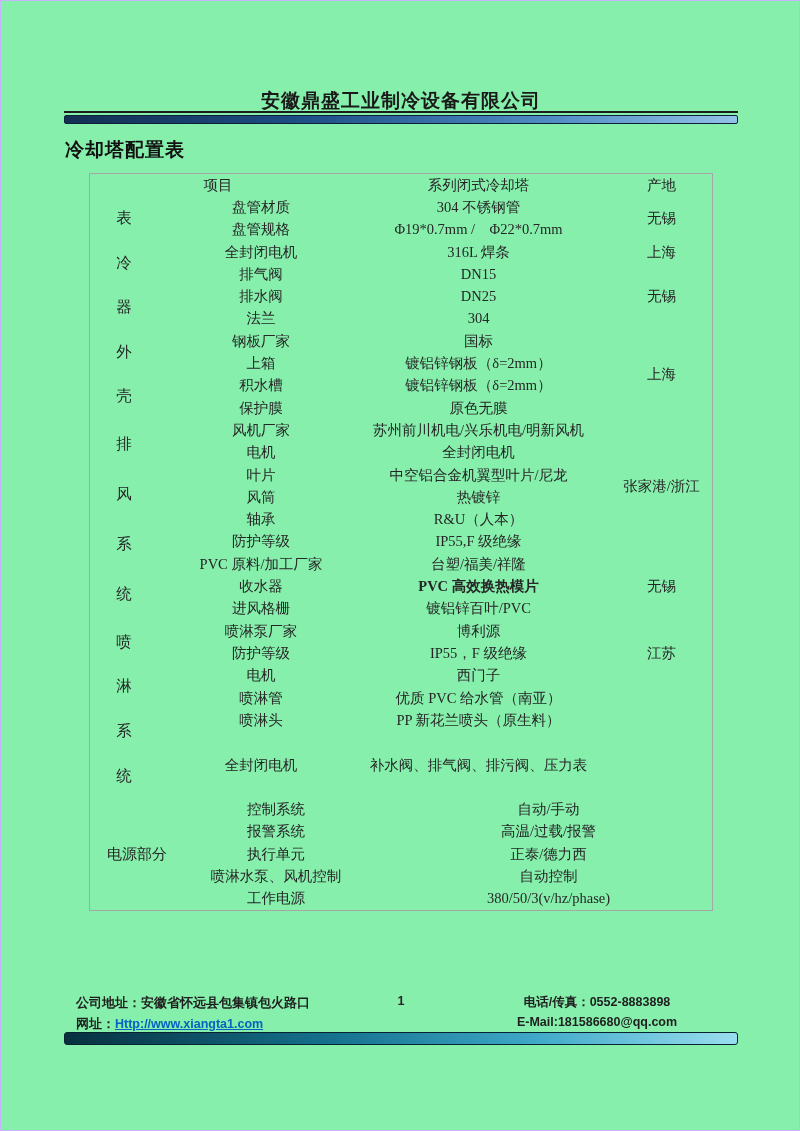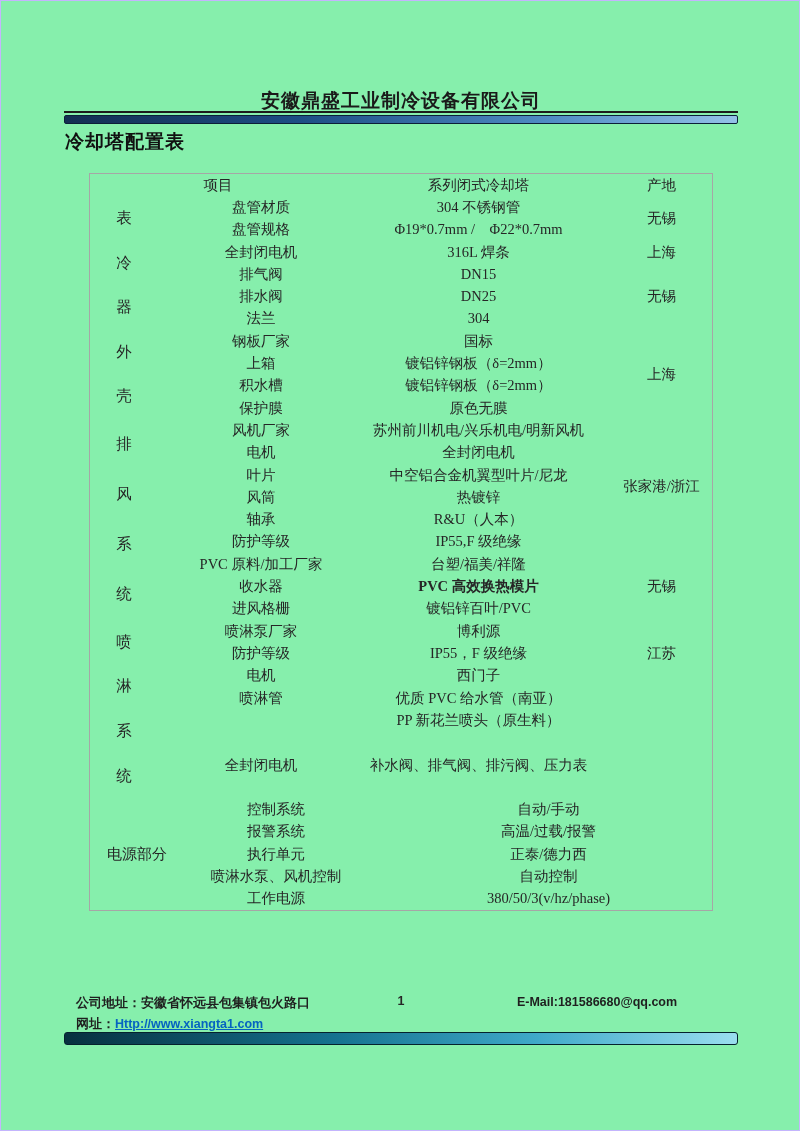--- a/index.html
+++ b/index.html
@@ -13,21 +13,21 @@
     position:absolute; top:87px; left:63px; width:674px;
     text-align:center; font-size:19px; font-weight:bold; letter-spacing:1px; color:#1a1a1a;
   }
   .header-rule { position:absolute; top:110px; left:63px; width:674px; height:2px; background:#1c1c1c; }
   .header-bar {
     position:absolute; top:114px; left:63px; width:674px; height:9px;
     border:1px solid #0c1f38; border-radius:2px;
     background:linear-gradient(to right,#132f52 0%,#1d4e85 35%,#4f8cc4 72%,#94c2e8 100%);
   }
   .doc-title {
-    position:absolute; top:128px; left:64px;
+    position:absolute; top:136px; left:64px;
     font-size:19px; font-weight:bold; color:#111111; letter-spacing:1px;
   }
   .config-table {
     position:absolute; top:172px; left:88px; width:624px; height:738px;
     border:1px solid #a6a6a6;
     display:grid; grid-template-columns:86px 170px 265px 1fr;
     grid-template-rows:repeat(33,1fr);
     font-size:14.5px;
   }
   .cell { display:flex; align-items:center; justify-content:center; white-space:nowrap; color:#262626; }
@@ -133,20 +133,21 @@
       <div class="cell" style="grid-area: 20 / 2 / 21;">进风格栅</div>
       <div class="cell" style="grid-area: 20 / 3 / 21;">镀铝锌百叶/PVC</div>
       <div class="cell" style="grid-area: 21 / 2 / 22;">喷淋泵厂家</div>
       <div class="cell" style="grid-area: 21 / 3 / 22;">博利源</div>
       <div class="cell" style="grid-area: 22 / 2 / 23;">防护等级</div>
       <div class="cell" style="grid-area: 22 / 3 / 23;">IP55，F 级绝缘</div>
       <div class="cell" style="grid-area: 23 / 2 / 24;">电机</div>
       <div class="cell" style="grid-area: 23 / 3 / 24;">西门子</div>
       <div class="cell" style="grid-area: 24 / 2 / 25;">喷淋管</div>
       <div class="cell" style="grid-area: 24 / 3 / 25;">优质 PVC 给水管（南亚）</div>
+      <div class="cell" style="grid-area: 25 / 2 / 26;">喷淋头</div>
       <div class="cell" style="grid-area: 25 / 3 / 26;">PP 新花兰喷头（原生料）</div>
       <div class="cell" style="grid-area: 27 / 2 / 28;">全封闭电机</div>
       <div class="cell" style="grid-area: 27 / 3 / 28;">补水阀、排气阀、排污阀、压力表</div>
       <div class="cell shift-item" style="grid-area: 29 / 2 / 30;">控制系统</div>
       <div class="cell shift-value" style="grid-area: 29 / 3 / 30;">自动/手动</div>
       <div class="cell shift-item" style="grid-area: 30 / 2 / 31;">报警系统</div>
       <div class="cell shift-value" style="grid-area: 30 / 3 / 31;">高温/过载/报警</div>
       <div class="cell shift-item" style="grid-area: 31 / 2 / 32;">执行单元</div>
       <div class="cell shift-value" style="grid-area: 31 / 3 / 32;">正泰/德力西</div>
       <div class="cell shift-item" style="grid-area: 32 / 2 / 33;">喷淋水泵、风机控制</div>
@@ -162,19 +163,20 @@
       <div class="cell" style="grid-area: 21 / 4 / 24;">江苏</div>
     </div>
 
   <div class="footer">
     <div class="footer-left">
       <div>公司地址：安徽省怀远县包集镇包火路口</div>
       <div><span>网址：</span><a href="#" class="website-link">Http://www.xiangta1.com</a></div>
     </div>
     <div class="footer-page">1</div>
     <div class="footer-right">
+      <div>电话/传真：0552-8883898</div>
       <div>E-Mail:181586680@qq.com</div>
     </div>
   </div>
 
   <div class="footer-bar"></div>
 
 </div>
 
 </body></html>

